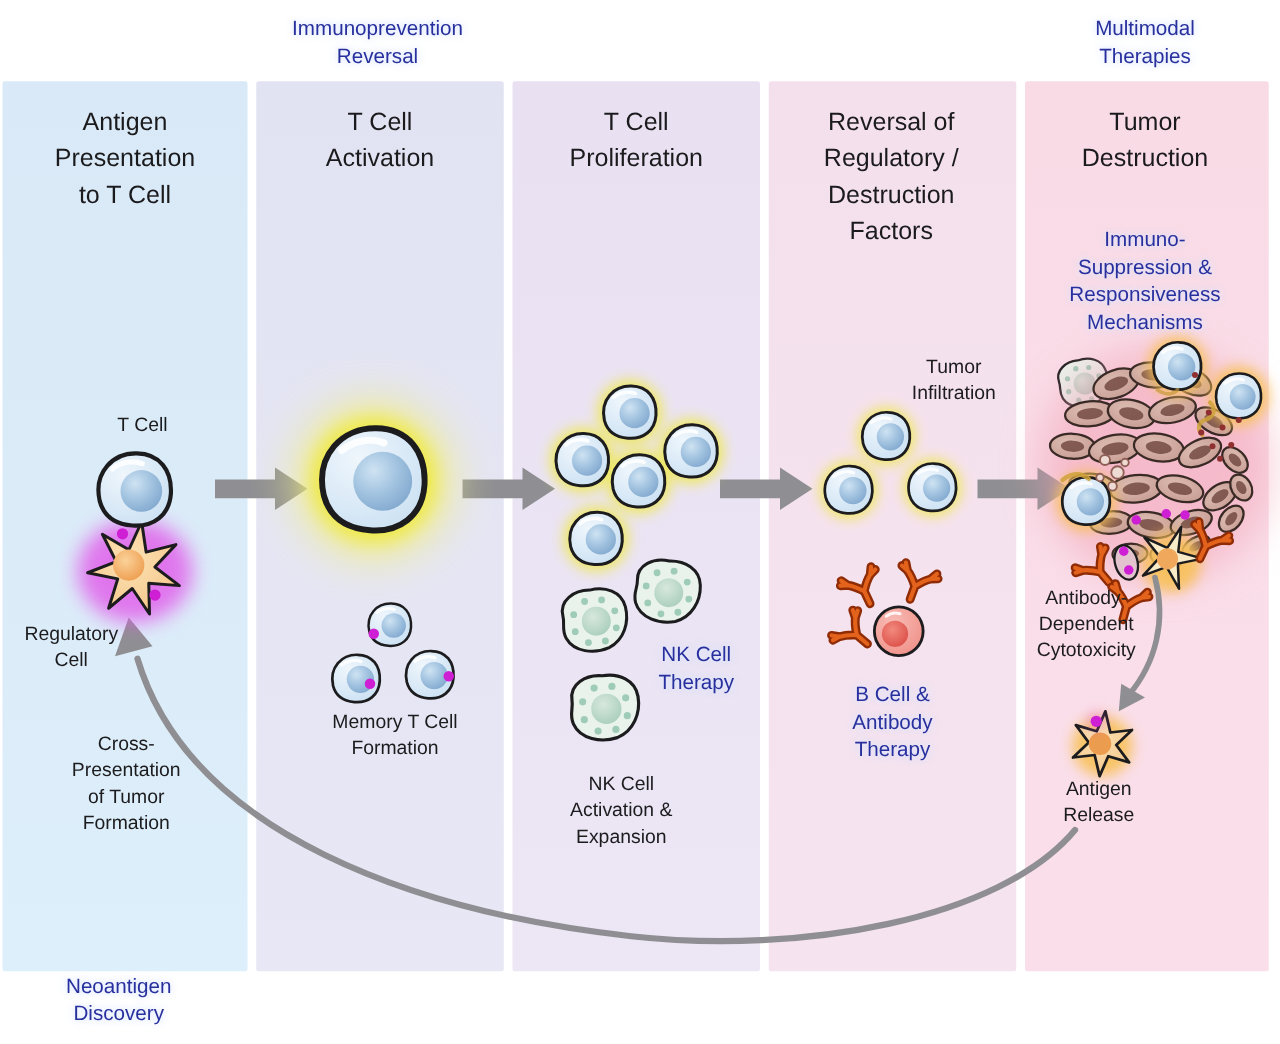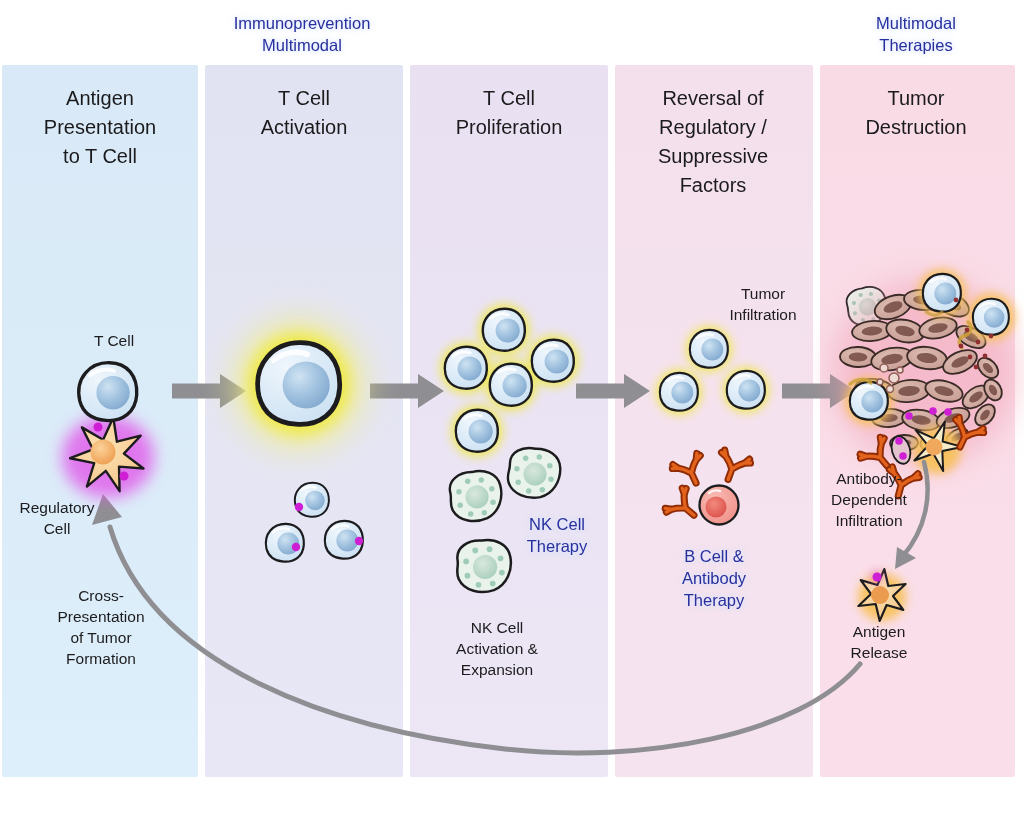--- a/index.html
+++ b/index.html
@@ -256,53 +256,61 @@
       <circle cx="948" cy="412" r="3.8" fill="#ce1fd4"></circle>
       <circle cx="899" cy="441" r="3.8" fill="#ce1fd4"></circle>
       <circle cx="903" cy="456" r="3.8" fill="#ce1fd4"></circle>
       <path d="M2.3,-25.9L6.3,-9.0L23.6,-11.0L11.0,1.0L21.3,14.9L4.6,10.0L-2.3,25.9L-6.3,9.0L-23.6,11.0L-11.0,-1.0L-21.3,-14.9L-4.6,-10.0Z" transform="translate(882,595)" fill="url(#gDend)" stroke="#1c1c1e" stroke-width="2.2" stroke-linejoin="round"></path>
       <circle cx="880" cy="595" r="9" fill="#ec9c4e"></circle>
       <circle cx="877" cy="577" r="6" fill="#e158ea" opacity=".6" filter="url(#b5)"></circle>
       <circle cx="877" cy="577" r="4.5" fill="#ce1fd4"></circle>
     </svg>
 
   <div class="lbl blue" style="left:302px;top:12px">Immunoprevention
-Multimodal</div>
+Reversal</div>
   <div class="lbl blue" style="left:916px;top:12px">Multimodal
 Therapies</div>
 
   <div class="lbl ptitle" style="left:100px;top:84px">Antigen
 Presentation
 to T Cell</div>
   <div class="lbl ptitle" style="left:304px;top:84px">T Cell
 Activation</div>
   <div class="lbl ptitle" style="left:509px;top:84px">T Cell
 Proliferation</div>
   <div class="lbl ptitle" style="left:713px;top:84px">Reversal of
 Regulatory /
-Suppressive
+Destruction
 Factors</div>
   <div class="lbl ptitle" style="left:916px;top:84px">Tumor
 Destruction</div>
 
+  <div class="lbl blue" style="left:916px;top:181px">Immuno-
+Suppression &amp;
+Responsiveness
+Mechanisms</div>
   <div class="lbl black" style="left:114px;top:330px">T Cell</div>
   <div class="lbl black" style="left:57px;top:497px">Regulatory
 Cell</div>
   <div class="lbl black" style="left:101px;top:585px">Cross-
 Presentation
 of Tumor
+Formation</div>
+  <div class="lbl blue" style="left:95px;top:778px">Neoantigen
+Discovery</div>
+  <div class="lbl black" style="left:316px;top:567px">Memory T Cell
 Formation</div>
   <div class="lbl blue" style="left:557px;top:513px">NK Cell
 Therapy</div>
   <div class="lbl black" style="left:497px;top:617px">NK Cell
 Activation &amp;
 Expansion</div>
   <div class="lbl black" style="left:763px;top:283px">Tumor
 Infiltration</div>
   <div class="lbl blue" style="left:714px;top:545px">B Cell &amp;
 Antibody
 Therapy</div>
   <div class="lbl black" style="left:869px;top:468px">Antibody-
 Dependent
-Infiltration</div>
+Cytotoxicity</div>
   <div class="lbl black" style="left:879px;top:621px">Antigen
 Release</div>
 </div>
 
 </body></html>

